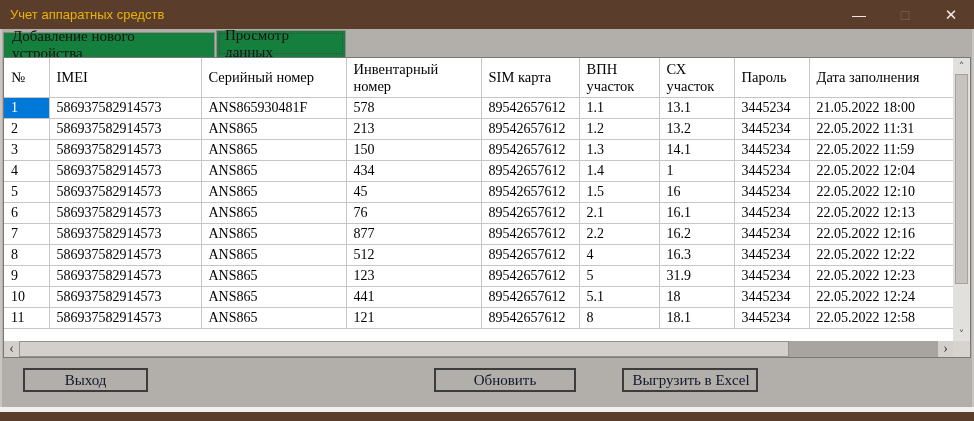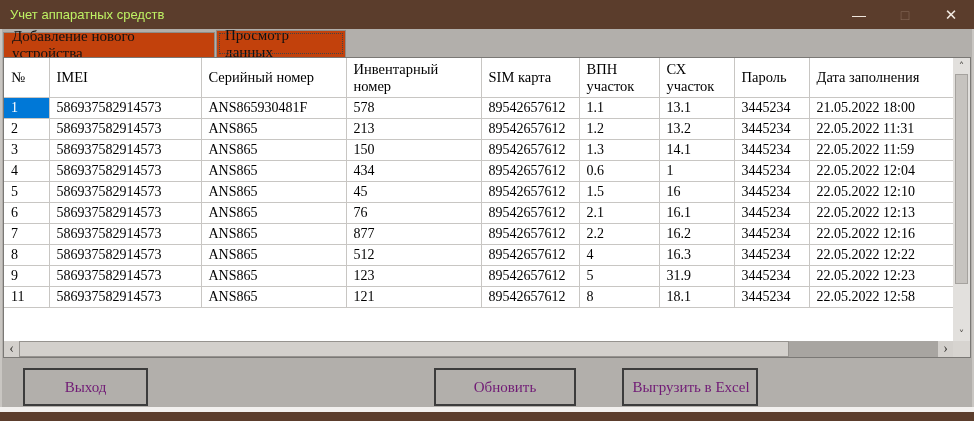--- a/index.html
+++ b/index.html
@@ -3,30 +3,30 @@
 <meta charset="utf-8">
 <style>
   html,body{margin:0;padding:0;}
   body{width:974px;height:421px;overflow:hidden;background:#b2afab;
        font-family:"Liberation Serif", serif;}
   .window{position:relative;width:974px;height:421px;background:#b2afab;overflow:hidden;}
 
   
   .titlebar{position:absolute;left:0;top:0;width:974px;height:29px;background:var(--titlebar,#5b3d2c);
             display:flex;align-items:center;}
-  .title-text{color:#bef264;font-family:"Liberation Sans",sans-serif;font-size:13px;margin-left:10px;}
+  .title-text{color:#eab308;font-family:"Liberation Sans",sans-serif;font-size:13px;margin-left:10px;}
   .win-controls{position:absolute;right:0;top:0;height:29px;display:flex;}
   .win-btn{width:46px;height:29px;display:flex;align-items:center;justify-content:center;
            font-family:"Liberation Sans",sans-serif;font-size:14px;color:#efe6dc;cursor:default;}
   .win-btn.maximize{color:#8a6e5d;}
   .win-btn.close{color:#f4ece4;font-size:15px;}
 
   
   .tabstrip{position:absolute;left:0;top:29px;width:974px;height:28px;background:#b2afab;}
-  .tab{position:absolute;background:#c2410c;border:1px solid #8f8c88;border-bottom:none;
+  .tab{position:absolute;background:#15803d;border:1px solid #8f8c88;border-bottom:none;
        font-size:15px;color:#111;display:flex;align-items:center;justify-content:center;
        padding:0 8px;box-sizing:border-box;}
   .tab-1{left:3px;top:3px;height:25px;width:212px;}
   .tab-2{left:216px;top:1px;height:27px;width:130px;outline:1px dotted #444;outline-offset:-4px;justify-content:center;}
 
   
   .grid{position:absolute;left:3px;top:57px;width:968px;height:301px;background:#fff;
         border:1px solid #7a7875;box-sizing:border-box;}
   .grid-cols{position:absolute;left:0;top:0;width:949px;}
   table{border-collapse:collapse;table-layout:fixed;width:949px;}
@@ -49,22 +49,22 @@
   .hscroll{position:absolute;left:0;bottom:0;width:949px;height:16px;background:#a8a5a1;
            display:flex;align-items:center;}
   .hscroll .arrow{width:15px;height:16px;display:flex;align-items:center;justify-content:center;
                   color:#3e3c39;font-size:14px;background:#d3d0cc;}
   .h-thumb{width:770px;height:16px;background:#d3d0cc;border:1px solid #96938f;box-sizing:border-box;}
   .h-track{flex:1;height:16px;background:#a8a5a1;}
   .corner{position:absolute;right:0;bottom:0;width:17px;height:16px;background:#d7d4d0;}
 
   
   .button-panel{position:absolute;left:0;top:358px;width:974px;height:49px;background:#b2afab;}
-  .btn{position:absolute;top:10px;height:38px;background:#b2afab;border:2px solid #3c3c3c;
-       font-family:"Liberation Serif",serif;font-size:15px;color:#701a75;display:flex;
+  .btn{position:absolute;top:10px;height:24px;background:#b2afab;border:2px solid #3c3c3c;
+       font-family:"Liberation Serif",serif;font-size:15px;color:#0f172a;display:flex;
        align-items:center;justify-content:center;box-sizing:border-box;cursor:default;}
   .btn-exit{left:23px;width:125px;}
   .btn-menu{left:170px;width:138px;}
   .btn-refresh{left:434px;width:142px;}
   .btn-excel{left:622px;width:136px;padding-left:8px;}
   .btn-save{left:780px;width:162px;}
 
   
   .frame-white{position:absolute;left:0;top:407px;width:974px;height:5px;background:#f2f0ee;}
   .frame-brown{position:absolute;left:0;top:412px;width:974px;height:9px;background:var(--titlebar,#5b3d2c);}
@@ -174,21 +174,21 @@
                 <td>14.1</td>
                 <td>3445234</td>
                 <td>22.05.2022 11:59</td>
               </tr>
               <tr>
                 <td>4</td>
                 <td>586937582914573</td>
                 <td>ANS865</td>
                 <td>434</td>
                 <td>89542657612</td>
-                <td>0.6</td>
+                <td>1.4</td>
                 <td>1</td>
                 <td>3445234</td>
                 <td>22.05.2022 12:04</td>
               </tr>
               <tr>
                 <td>5</td>
                 <td>586937582914573</td>
                 <td>ANS865</td>
                 <td>45</td>
                 <td>89542657612</td>
@@ -233,20 +233,31 @@
               <tr>
                 <td>9</td>
                 <td>586937582914573</td>
                 <td>ANS865</td>
                 <td>123</td>
                 <td>89542657612</td>
                 <td>5</td>
                 <td>31.9</td>
                 <td>3445234</td>
                 <td>22.05.2022 12:23</td>
+              </tr>
+              <tr>
+                <td>10</td>
+                <td>586937582914573</td>
+                <td>ANS865</td>
+                <td>441</td>
+                <td>89542657612</td>
+                <td>5.1</td>
+                <td>18</td>
+                <td>3445234</td>
+                <td>22.05.2022 12:24</td>
               </tr>
               <tr>
                 <td>11</td>
                 <td>586937582914573</td>
                 <td>ANS865</td>
                 <td>121</td>
                 <td>89542657612</td>
                 <td>8</td>
                 <td>18.1</td>
                 <td>3445234</td>

